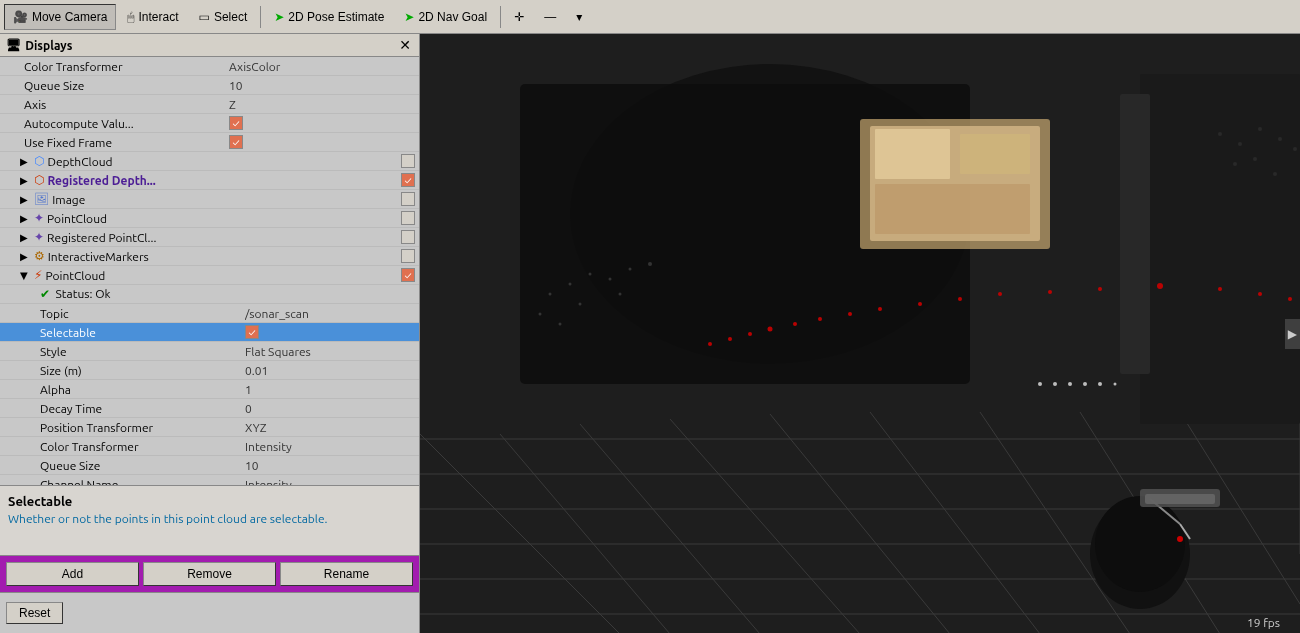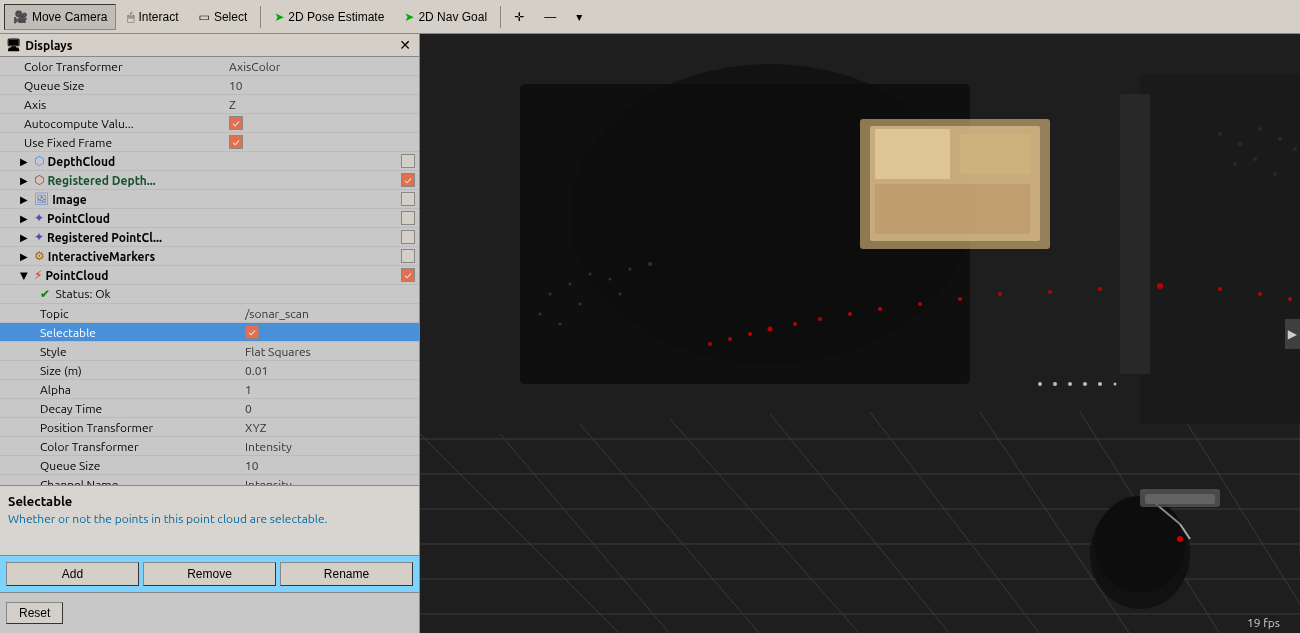--- a/index.html
+++ b/index.html
@@ -59,22 +59,22 @@
       flex: 1; font-size: 12px; color: #333;
       white-space: nowrap; overflow: hidden; text-overflow: ellipsis; margin-left: 39px;
     }
     .tree-item {
       display: flex; align-items: center;
       height: 19px; border-bottom: 1px solid #bbb;
       padding: 0 4px; cursor: pointer;
     }
     .expand-arrow { width: 14px; font-size: 10px; cursor: pointer; }
     .item-icon { font-size: 12px; margin-right: 3px; }
-    .item-label { flex: 1; font-size: 12px; font-weight: bold; }
-    .item-label.highlight { color: #14532d; font-weight: bold; }
+    .item-label { flex: 1; font-size: 12px; }
+    .item-label.highlight { color: #4c1d95; font-weight: bold; }
     .checkbox-checked {
       width: 14px; height: 14px;
       background: #e07050; border: 1px solid #888;
       display: inline-flex; align-items: center; justify-content: center;
       font-size: 10px; color: white;
     }
     .checkbox-unchecked {
       width: 14px; height: 14px;
       background: #d4d0c8; border: 1px solid #888;
       display: inline-flex; align-items: center; justify-content: center;
@@ -86,21 +86,21 @@
     #info-panel {
       background: #d8d5d0; padding: 8px;
       border-top: 1px solid #888; min-height: 70px;
     }
     #info-title { font-weight: bold; font-size: 13px; margin-bottom: 4px; }
     #info-desc { font-size: 12px; color: #0369a1; }
 
     
     #bottom-btns {
       display: flex; gap: 4px; padding: 6px;
-      background: #7dd3fc; border-top: 1px solid #888;
+      background: #a21caf; border-top: 1px solid #888;
     }
     .bottom-btn {
       flex: 1; padding: 4px 8px; font-size: 12px;
       background: #d4d0c8; border: 1px outset #888;
       cursor: pointer; text-align: center;
     }
 
     
     #reset-bar {
       padding: 9px 6px; background: #c8c8c8;

